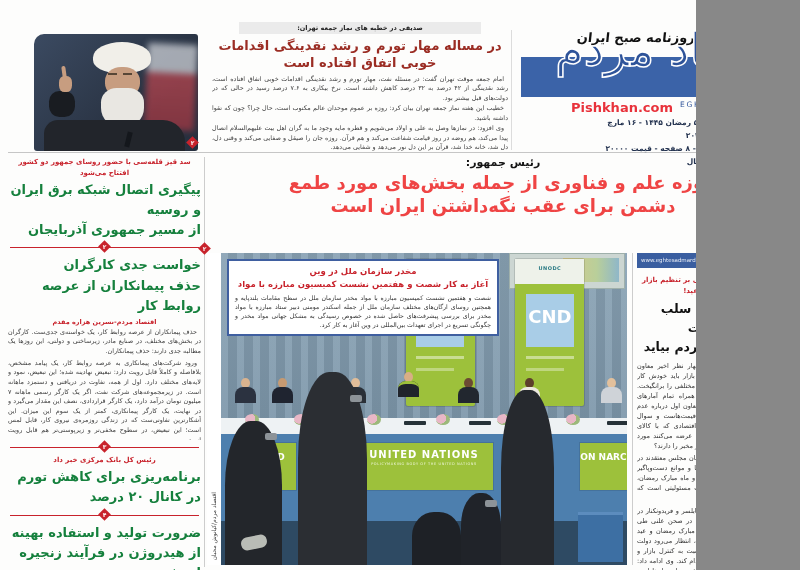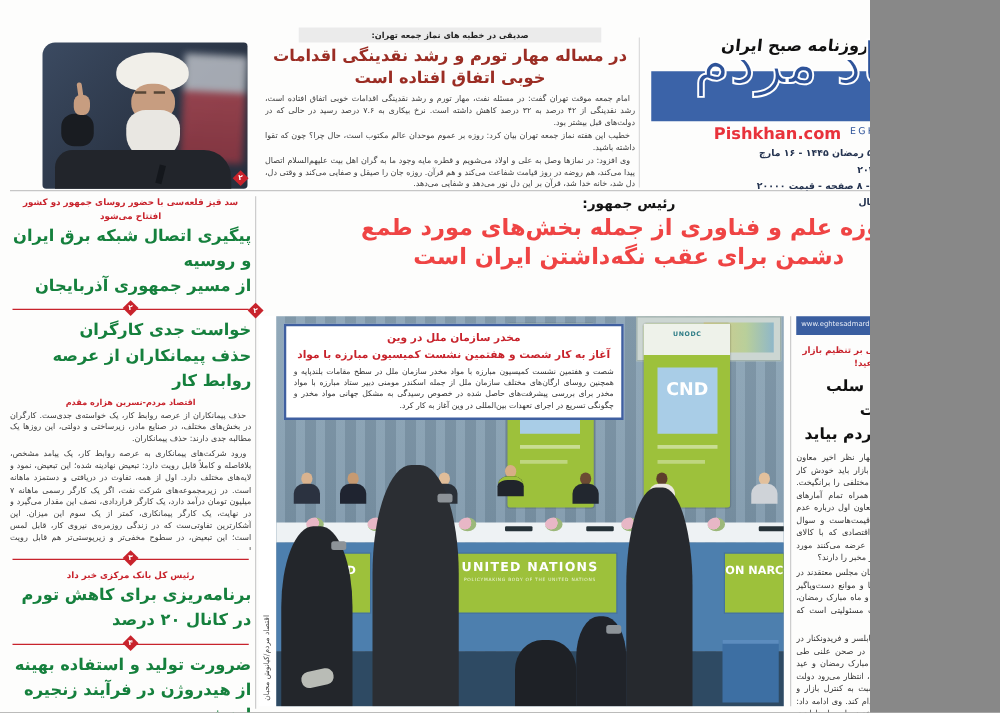--- a/index.html
+++ b/index.html
@@ -70,21 +70,21 @@
      background:repeating-linear-gradient(90deg,rgba(255,255,255,.07) 0 7px,rgba(0,0,0,.07) 7px 16px);}
   .photo .screen{position:absolute;left:71%;top:0;width:28%;height:11%;background:#ccd6d2;border:1px solid #9fb0ab;}
   .photo .screen .slide{position:absolute;right:4%;top:12%;width:50%;height:70%;
      background:linear-gradient(90deg,#d8c98a,#b9cf9a 60%,#8fb7c9);}
   .banner{position:absolute;top:2%;width:17%;height:47%;background:#9dc13b;border-radius:2px;box-shadow:0 0 0 1px rgba(0,0,0,.12);}
   .banner.b1{left:45.5%;} .banner.b2{left:72.5%;}
   .banner .topband{position:absolute;left:0;top:0;width:100%;height:17%;background:#eef2ea;}
   .banner .org{position:absolute;left:10%;top:4%;width:80%;text-align:center;font-size:5px;font-weight:bold;
                color:#2e7d86;letter-spacing:.5px;direction:ltr;}
   .banner .cnd{position:absolute;left:15%;top:24%;width:70%;height:36%;background:#a9cde7;color:#fff;
-               font-weight:900;font-size:14px;text-align:center;line-height:2.6;direction:ltr;}
+               font-weight:900;font-size:18px;text-align:center;line-height:2.6;direction:ltr;}
   .banner .faint{position:absolute;left:15%;top:66%;width:70%;height:3px;background:rgba(255,255,255,.45);}
   .banner .faint2{position:absolute;left:15%;top:74%;width:55%;height:3px;background:rgba(255,255,255,.35);}
   .person{position:absolute;top:40%;width:26px;height:26px;}
   .person .head{position:absolute;left:8px;top:0;width:9px;height:10px;border-radius:50%;}
   .person .torso{position:absolute;left:2px;top:9px;width:21px;height:16px;border-radius:8px 8px 0 0;}
   .photo .desktop{position:absolute;left:0;top:53%;width:100%;height:5%;background:#eef2f4;}
   .bouquet{position:absolute;top:51.5%;width:14px;height:11px;border-radius:50%;
            background:radial-gradient(circle at 35% 40%,#e8b7c6 0 45%,#9cb87a 48% 100%);}
   .nameplate{position:absolute;top:54%;width:22px;height:4px;background:#263238;border-radius:1px;}
   .photo .deskfront{position:absolute;left:0;top:58%;width:100%;height:28%;background:#4d7fae;}

